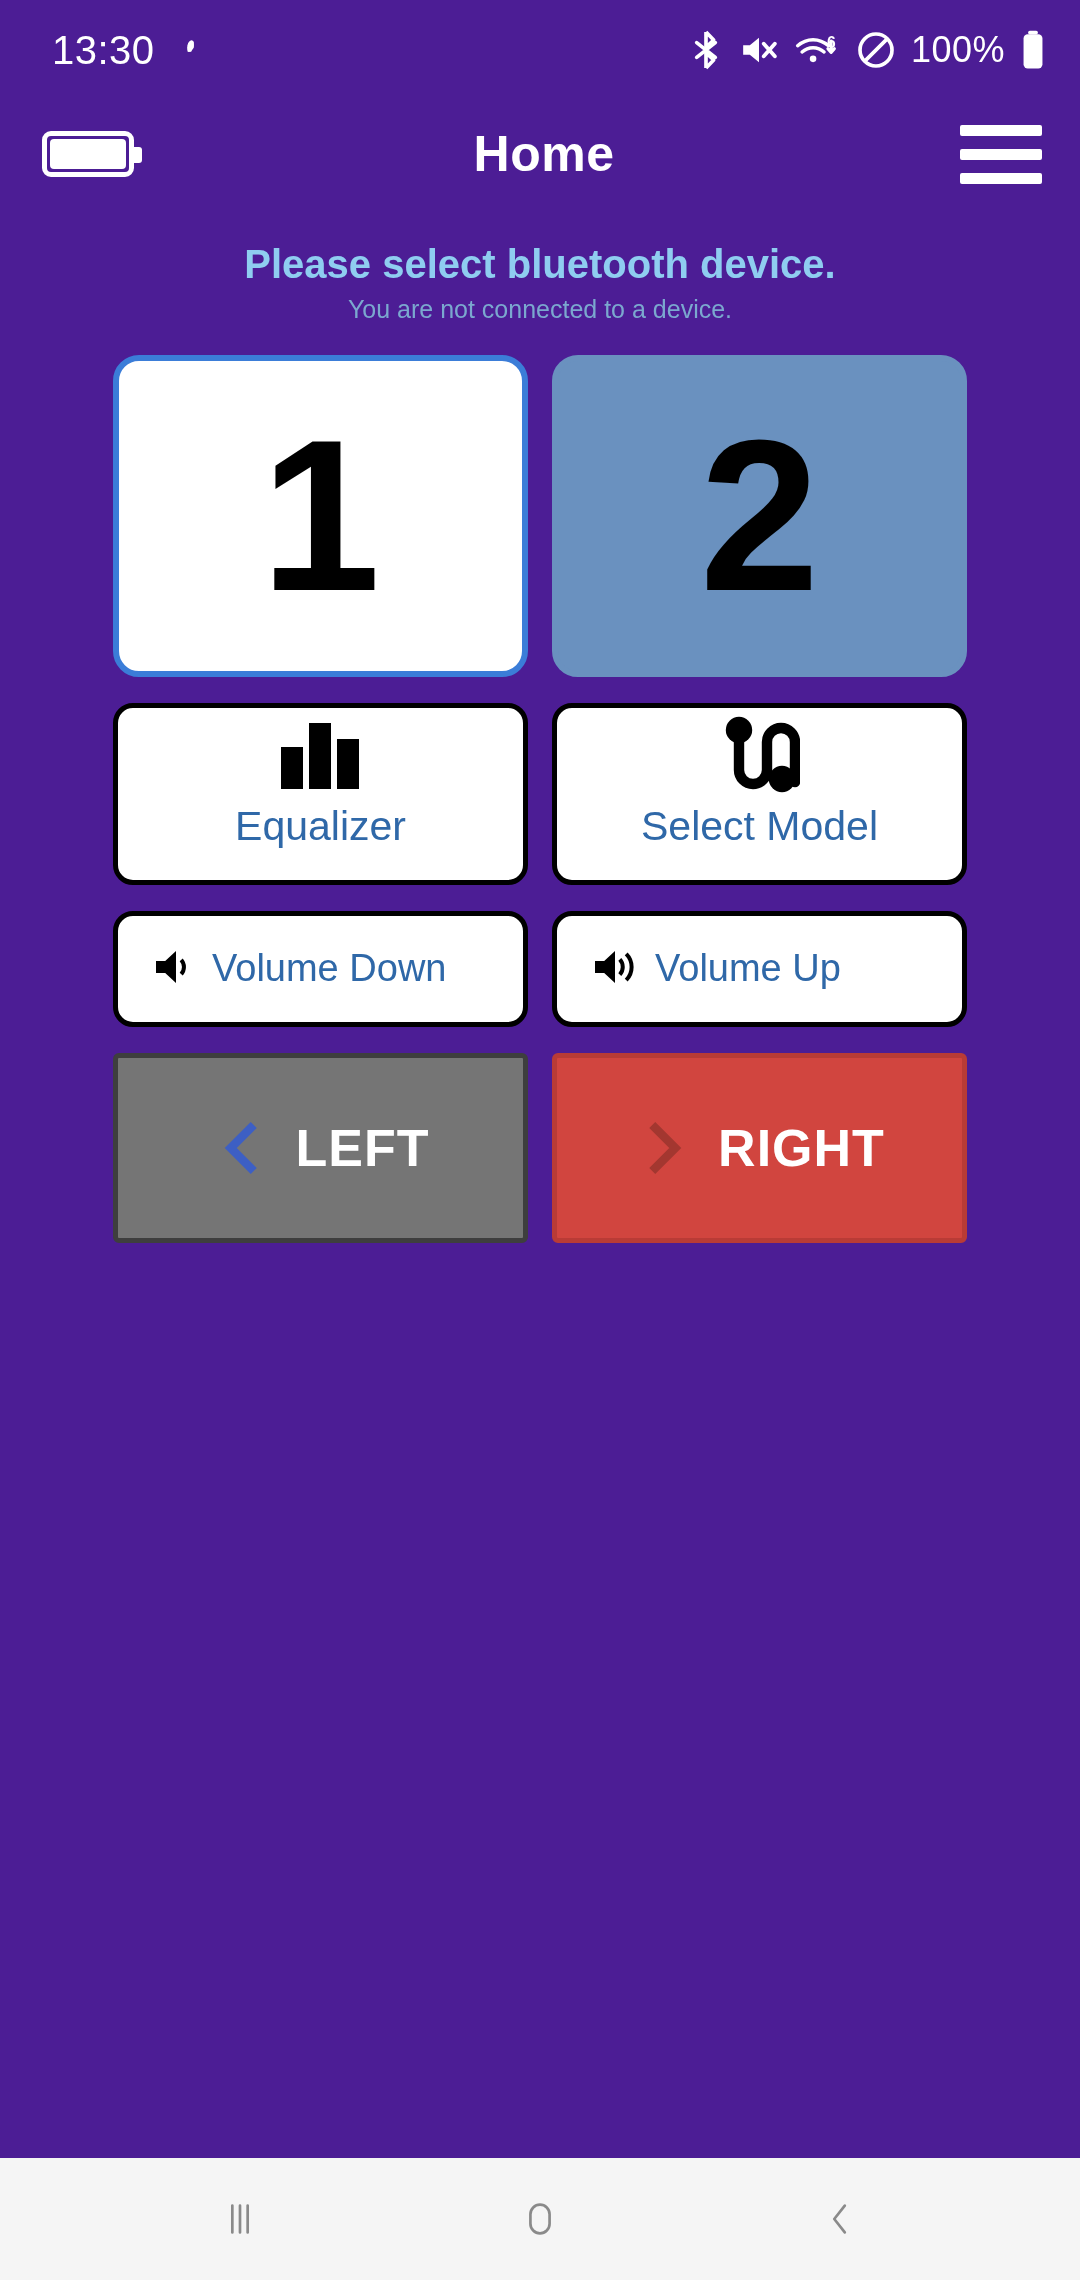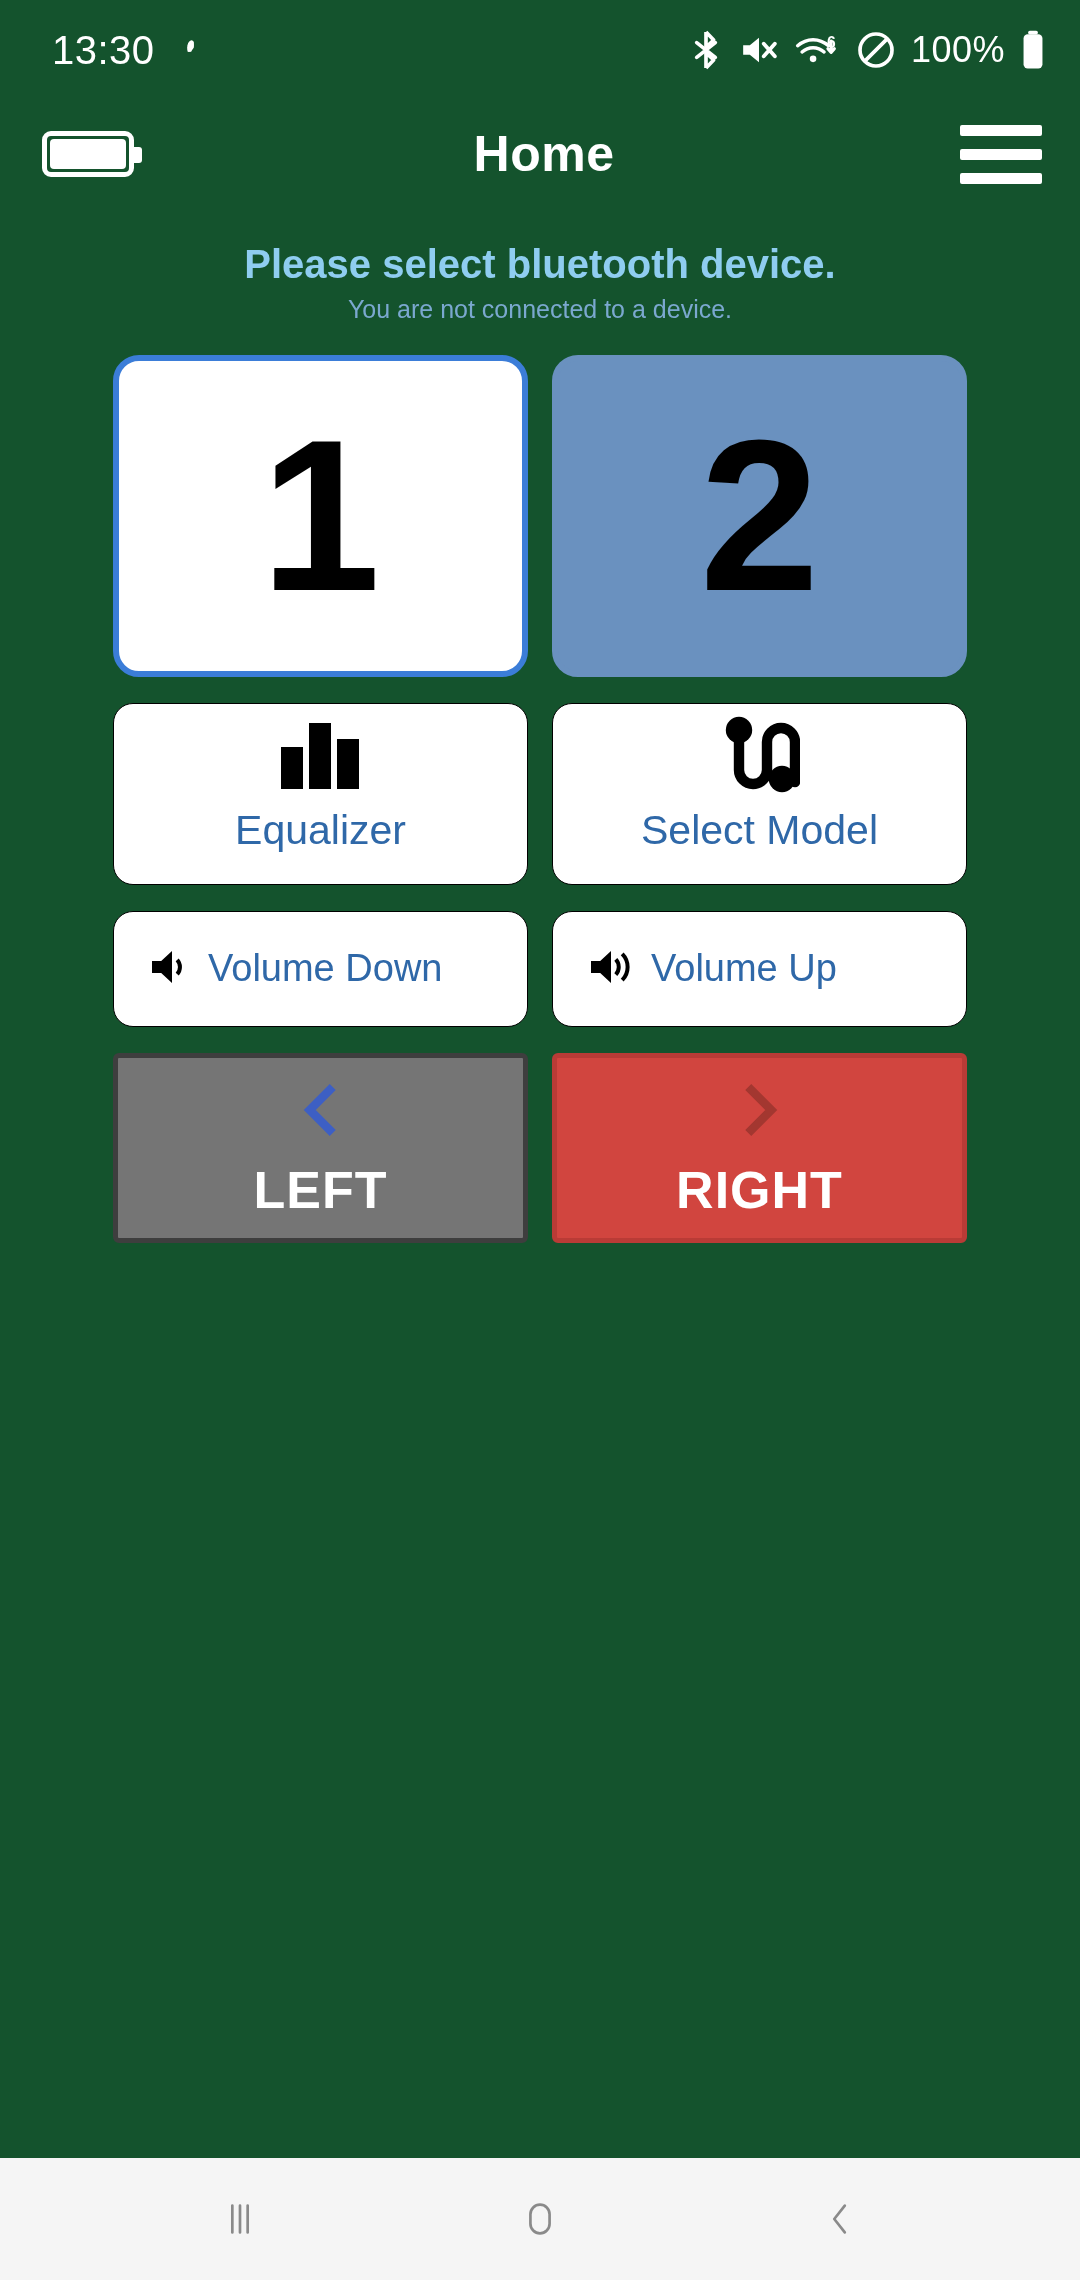--- a/index.html
+++ b/index.html
@@ -5,21 +5,21 @@
   * { box-sizing: border-box; margin: 0; padding: 0; }
   html, body {
     width: 1080px; height: 2280px;
     background: #ffffff;
     font-family: "Liberation Sans", sans-serif;
     overflow: hidden;
   }
   #screen {
     position: relative;
     width: 1080px; height: 2280px;
-    background: #14532d;
+    background: #4c1d95;
     display: flex;
     flex-direction: column;
   }
 
   
   .statusbar {
     height: 100px;
     flex: 0 0 100px;
     display: flex;
     align-items: center;
@@ -127,21 +127,21 @@
     background: #ffffff;
     border: 6px solid #3b7dd8;
   }
   .tile-num.muted {
     background: #6a91bf;
     border: 6px solid #6a91bf;
   }
 
   .card {
     background: #ffffff;
-    border: 1px solid #000000;
+    border: 5px solid #000000;
     border-radius: 20px;
     display: flex;
     flex-direction: column;
     align-items: center;
     justify-content: center;
   }
   .card-icon { height: 182px; width: 100%; display: flex; align-items: center; justify-content: center; }
   .card-label {
     color: #2f68a8;
     font-size: 41px;
@@ -161,21 +161,21 @@
     padding-bottom: 0;
     font-size: 38px;
     line-height: 1.12;
     text-align: left;
   }
 
   .dirbtn {
     height: 190px;
     border-radius: 6px;
     display: flex;
-    flex-direction: column;
+    flex-direction: row;
     align-items: center;
     justify-content: center;
     gap: 24px;
   }
   .dirbtn .chev { width: 60px; height: 60px; display: block; }
   .dirbtn .dir-label {
     color: #ffffff;
     font-size: 52px;
     font-weight: bold;
     letter-spacing: 1px;

